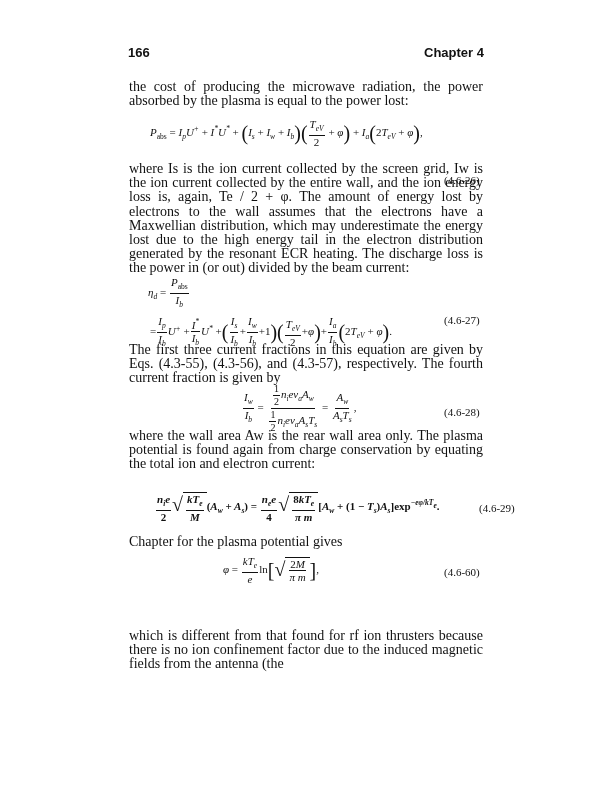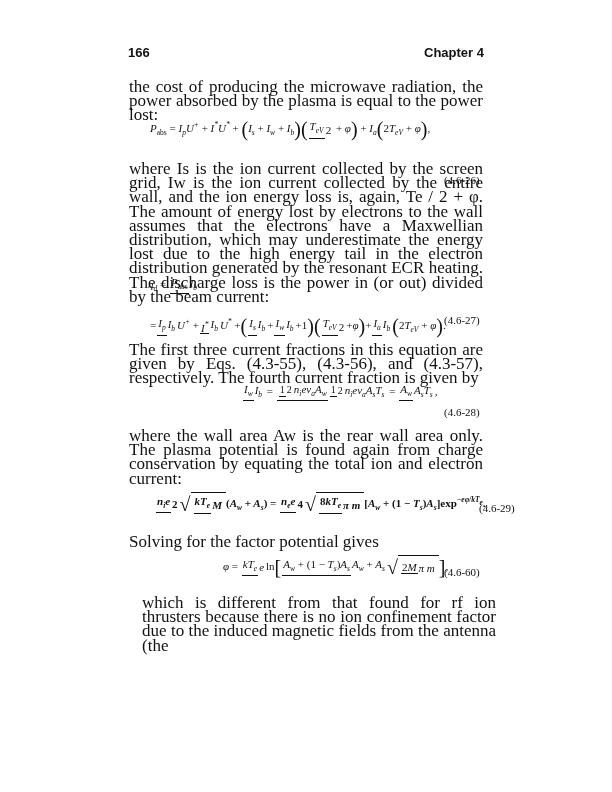--- a/index.html
+++ b/index.html
@@ -1,25 +1,25 @@
 <!DOCTYPE html>
 <html><head>
 <meta charset="utf-8">
 <style>
   html, body { margin: 0; padding: 0; background: #ffffff; }
   body { width: 612px; height: 792px; position: relative; overflow: hidden;
          font-family: "Liberation Serif", serif; color: #111; }
   .header { position: absolute; top: 45px; left: 128px; width: 356px; display: flex;
             justify-content: space-between; font-family: "Liberation Sans", sans-serif;
             font-weight: bold; font-size: 13px; }
-  .para { position: absolute; left: 129px; width: 354px; font-size: 17px; line-height: 14.2px;
+  .para { position: absolute; left: 129px; width: 354px; font-size: 14px; line-height: 14.2px;
           text-align: justify; }
   .eq { position: absolute; font-size: 11px; font-style: italic; white-space: nowrap; }
   .eqnum { position: absolute; font-size: 11px; font-style: normal; }
-  .frac { display: inline-flex; flex-direction: row; align-items: center; vertical-align: middle; margin: 0 1px; }
+  .frac { display: inline-flex; flex-direction: column; align-items: center; vertical-align: middle; margin: 0 1px; }
   .frac > span { display: block; line-height: 12px; padding: 0 1px; }
   .frac > span:first-child { border-bottom: 0.8px solid #111; }
   .r { font-style: normal; }
   sub, sup { font-size: 7.5px; }
   .big { font-size: 20px; font-style: normal; vertical-align: middle; font-weight: 200; }
   .sqrt { display: inline-flex; align-items: stretch; vertical-align: middle; }
   .sqrt .rad { font-style: normal; font-size: 20px; line-height: 24px; }
   .sqrt .in { border-top: 0.8px solid #111; padding: 0 2px; display: inline-flex; align-items: center; }
 </style>
 </head>
@@ -118,34 +118,31 @@
       <span class="in">
         <span class="frac">
           <span><span class="r">8</span>kT<sub>e</sub></span>
           <span>π m</span>
         </span>
       </span>
     </span><span class="r">[</span>A<sub>w</sub> <span class="r">+ (1 −</span> T<sub>s</sub><span class="r">)</span>A<sub>s</sub><span class="r">]exp</span><sup>−eφ/kT<sub>e</sub></sup><span class="r">.</span>
 </div>
 <div class="eqnum" style="top:502px; left:444px;margin-left:35px;">(4.6-29)</div>
 
-<div class="para" style="top:535px;">Solving for the factor potential gives</div>
+<div class="para" style="top:535px;">Chapter for the plasma potential gives</div>
 
 <div class="eq" style="top:555px; left:223px;">
   φ <span class="r">=</span> <span class="frac">
       <span>kT<sub>e</sub></span>
       <span>e</span>
-    </span><span class="r">ln</span><span class="big">[</span><span class="frac">
-      <span>A<sub>w</sub> <span class="r">+ (1 −</span> T<sub>s</sub><span class="r">)</span>A<sub>s</sub></span>
-      <span>A<sub>w</sub> <span class="r">+</span> A<sub>s</sub></span>
-    </span><span class="sqrt">
+    </span><span class="r">ln</span><span class="big">[</span><span class="sqrt">
       <span class="rad">√</span>
       <span class="in">
         <span class="frac">
           <span><span class="r">2</span>M</span>
           <span>π m</span>
         </span>
       </span>
     </span><span class="big">]</span><span class="r">,</span>
 </div>
 <div class="eqnum" style="top:566px; left:444px;">(4.6-60)</div>
 
-<div class="para" style="top:596px;margin-left:13px;">which is different from that found for rf ion thrusters because there is no ion confinement factor due to the induced magnetic fields from the antenna (the</div>
+<div class="para" style="top:629px;">which is different from that found for rf ion thrusters because there is no ion confinement factor due to the induced magnetic fields from the antenna (the</div>
 
 </body></html>

